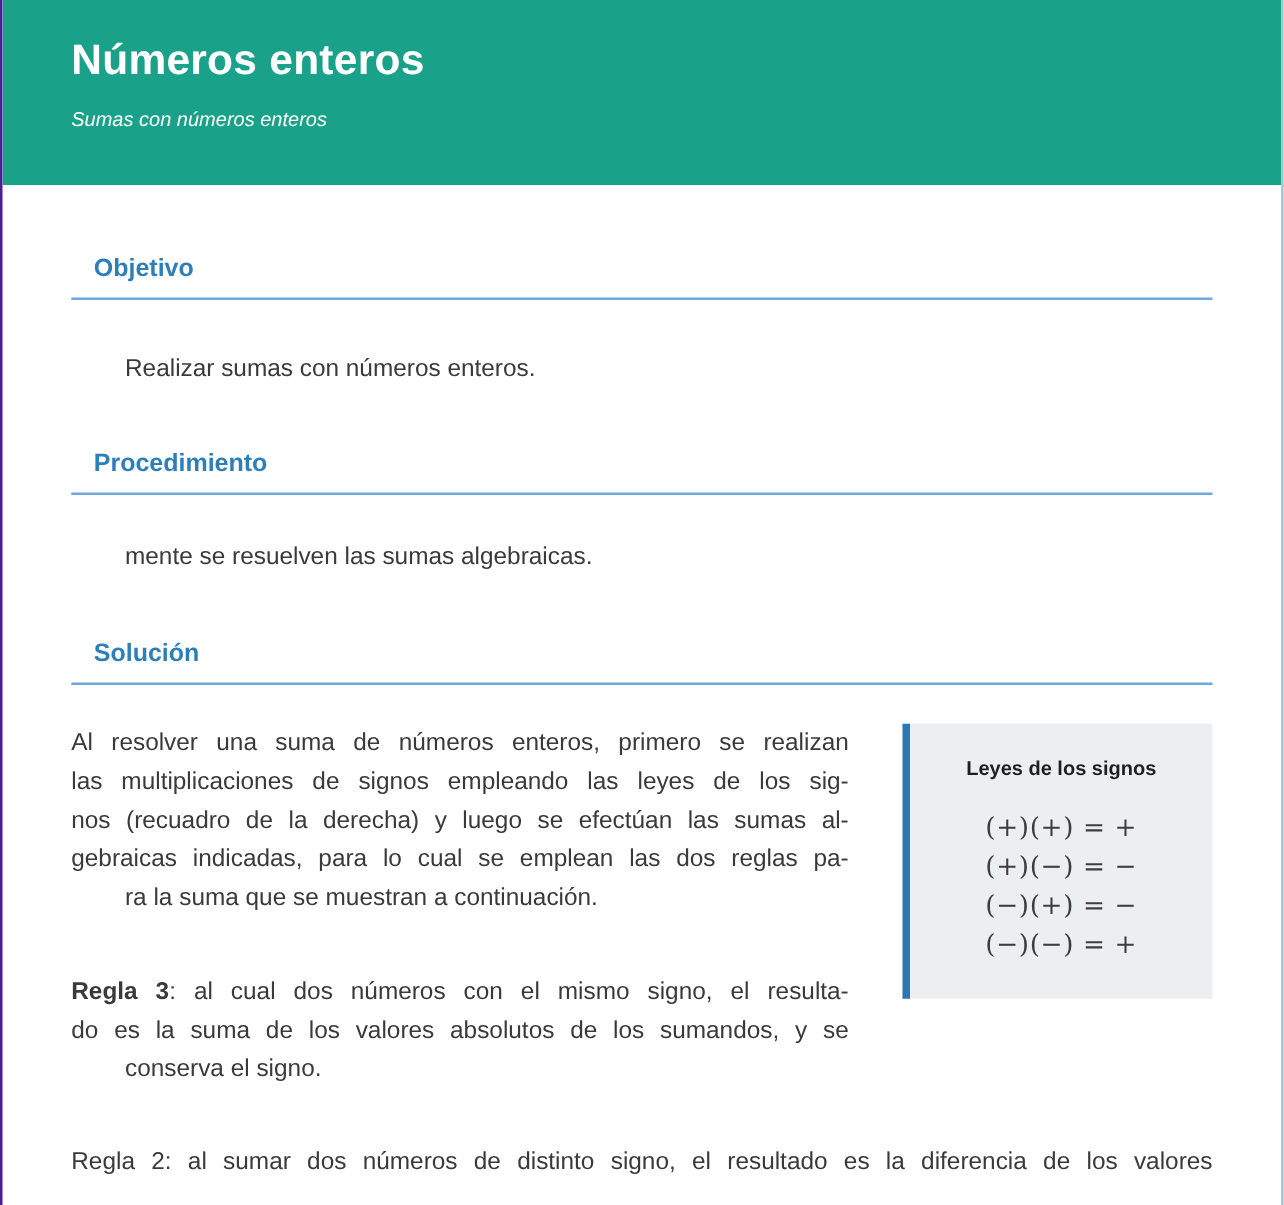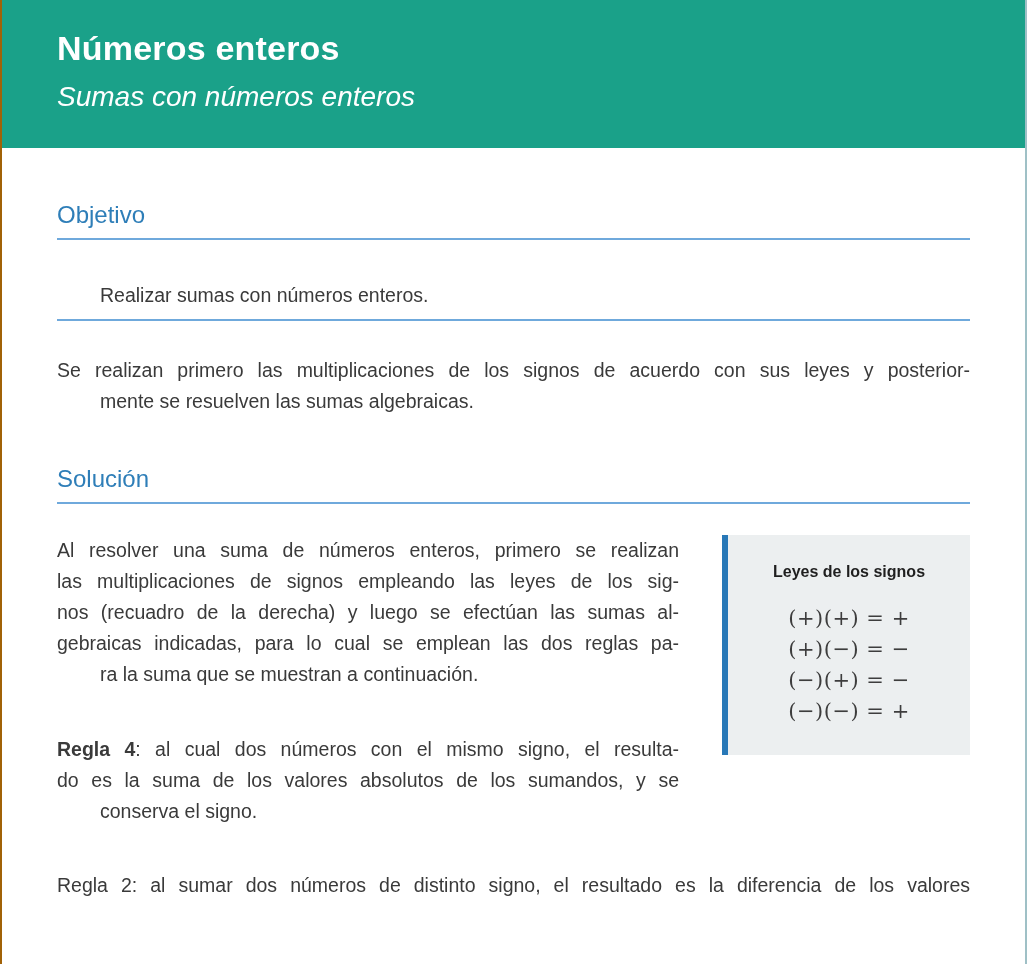--- a/index.html
+++ b/index.html
@@ -7,52 +7,53 @@
   body {
     font-family: "Liberation Sans", sans-serif;
     width: 1027px;
     height: 964px;
     overflow: hidden;
   }
   .page {
     width: 1027px;
     height: 964px;
     background: #ffffff;
-    border-left: 2px solid #a16207;
+    border-left: 2px solid #4c1d95;
     border-right: 2px solid #9fc0c6;
     overflow: hidden;
   }
   .banner {
     height: 148px;
     background: #1aa189;
     padding: 27px 56px 0 55px;
   }
   .banner .title {
     color: #ffffff;
     font-size: 34px;
     font-weight: 700;
     line-height: 42px;
     letter-spacing: 0.2px;
   }
   .banner .subtitle {
     color: #ffffff;
-    font-size: 28px;
+    font-size: 16px;
     font-style: italic;
     line-height: 26px;
     margin-top: 15px;
   }
   .content {
     padding: 0 55px 0 55px;
     color: #3a3a3a;
   }
   h2.sec-heading {
     color: #2e7eb8;
-    font-size: 24px;
-    font-weight: 400;
+    font-size: 20px;
+    font-weight: 700;
     line-height: 30px;
+    margin-left: 18px;
   }
   .rule {
     border: none;
     border-top: 2px solid #6fa9dc;
     margin-top: 8px;
   }
   .h-objetivo { margin-top: 52px; }
   .h-procedimiento { margin-top: 45px; }
   .h-solucion { margin-top: 47px; }
   .bodytext {
@@ -113,44 +114,44 @@
 
   <div class="content">
 
     <section>
       <h2 class="sec-heading h-objetivo">Objetivo</h2>
       <hr class="rule">
       <div class="bodytext p-objetivo lline">Realizar sumas con números enteros.</div>
     </section>
 
     <section>
+      <h2 class="sec-heading h-procedimiento">Procedimiento</h2>
       <hr class="rule">
       <div class="bodytext p-procedimiento">
-        <div class="jline">Se realizan primero las multiplicaciones de los signos de acuerdo con sus leyes y posterior-</div>
         <div class="lline">mente se resuelven las sumas algebraicas.</div>
       </div>
     </section>
 
     <section>
       <h2 class="sec-heading h-solucion">Solución</h2>
       <hr class="rule">
 
       <div class="solucion-flex">
 
         <div class="sol-left">
           <div class="bodytext">
             <div class="jline">Al resolver una suma de números enteros, primero se realizan</div>
             <div class="jline">las multiplicaciones de signos empleando las leyes de los sig-</div>
             <div class="jline">nos (recuadro de la derecha) y luego se efectúan las sumas al-</div>
             <div class="jline">gebraicas indicadas, para lo cual se emplean las dos reglas pa-</div>
             <div class="lline">ra la suma que se muestran a continuación.</div>
           </div>
 
           <div class="bodytext regla">
-            <div class="jline"><span class="bold">Regla 4</span><span>: al cual dos números con el mismo signo, el resulta-</span></div>
+            <div class="jline"><span class="bold">Regla 3</span><span>: al cual dos números con el mismo signo, el resulta-</span></div>
             <div class="jline">do es la suma de los valores absolutos de los sumandos, y se</div>
             <div class="lline">conserva el signo.</div>
           </div>
         </div>
 
         <div class="signbox">
           <div class="sb-title">Leyes de los signos</div>
           <div class="sb-rules">
             <div class="sb-rule">(+)(+) = +</div>
             <div class="sb-rule">(+)(−) = −</div>

